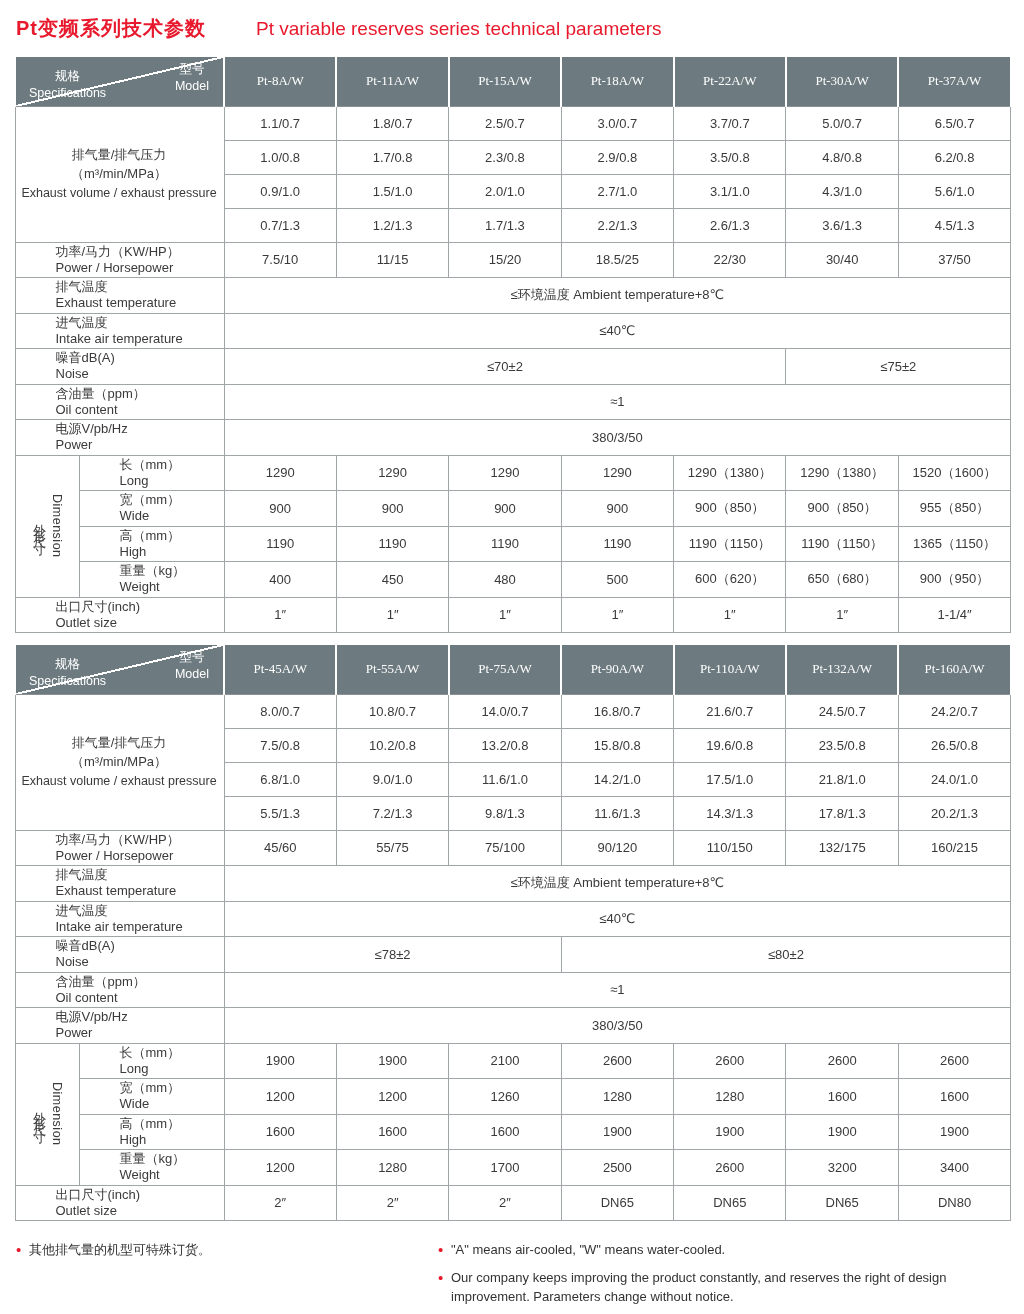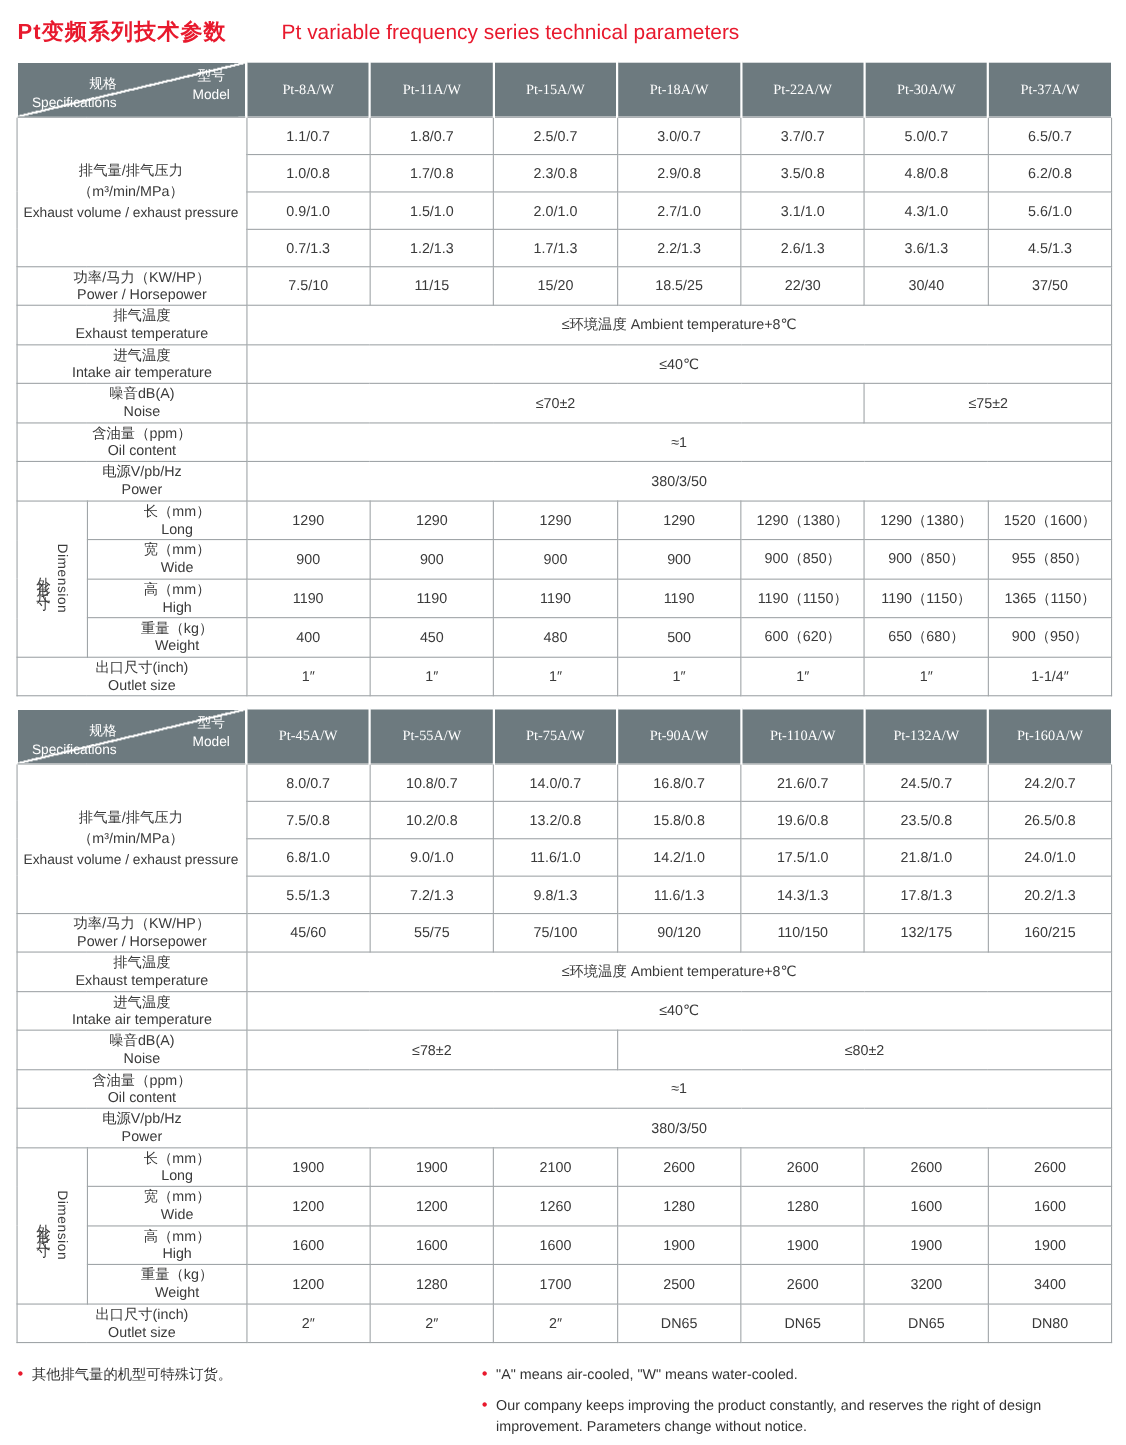--- a/index.html
+++ b/index.html
@@ -12,26 +12,26 @@
 
   table.spec-table{border-collapse:collapse;table-layout:fixed;width:996px;margin:0 0 10px 0;}
   table.spec-table td{border:1px solid #a0a5a8;}
 
   tr.head-row{height:50px;}
   th{font-weight:normal;}
   th.model{background:#6d7a7f;color:#fff;font-size:13px;border:2px solid #fff;border-bottom:1px solid #8a9194;text-align:center;font-family:Liberation Serif, serif;}
   th.corner{background:#6d7a7f;color:#fff;font-size:12.5px;border:2px solid #fff;border-bottom:1px solid #8a9194;position:relative;
     background-image:linear-gradient(to bottom right,rgba(255,255,255,0) calc(50% - 1px),#fff calc(50% - 1px),#fff calc(50% + 1px),rgba(255,255,255,0) calc(50% + 1px));}
   .c-model{position:absolute;top:4px;right:14px;text-align:center;line-height:1.35;}
-  .c-spec{position:absolute;bottom:4px;left:13px;text-align:right;line-height:1.35;}
+  .c-spec{position:absolute;bottom:4px;left:13px;text-align:center;line-height:1.35;}
   .c-model span,.c-spec span{display:block;}
 
   tbody tr{height:34px;}
   td.val{text-align:center;font-size:13px;color:#3a3a3a;background:#fff;}
-  td.label{font-size:13px;color:#3a3a3a;padding-left:20px;background:#fff;text-align:center;}
+  td.label{font-size:13px;color:#3a3a3a;padding-left:40px;background:#fff;}
   td.label .lz{line-height:1.25;}
   td.label .le{line-height:1.25;}
   td.label.multi{text-align:center;padding-left:0;}
   td.label.multi .lz{line-height:1.45;}
   td.label.multi .le{font-size:12.5px;margin-top:2px;}
   td.side{background:#fff;text-align:center;vertical-align:middle;}
   td.side .wrap{display:flex;flex-direction:row;justify-content:center;align-items:center;gap:2px;}
   .v-zh{writing-mode:vertical-rl;text-orientation:upright;font-size:13px;letter-spacing:6px;color:#3a3a3a;}
   .v-en{writing-mode:vertical-rl;font-size:12.5px;color:#3a3a3a;letter-spacing:0.5px;}
 
@@ -42,21 +42,21 @@
   .note{position:relative;padding-left:13px;font-size:13px;color:#333;line-height:1.5;margin-bottom:8px;}
   .note::before{content:"\2022";color:#e8192d;position:absolute;left:0;top:-1px;font-size:15px;}
 </style>
 </head>
 <body>
 
 <div class="page">
 
   <div class="titlebar">
     <span class="t-zh">Pt变频系列技术参数</span>
-    <span class="t-en">Pt variable frequency series technical parameters</span>
+    <span class="t-en">Pt variable reserves series technical parameters</span>
   </div>
 
   <div>
       <table class="spec-table">
         <colgroup>
           <col style="width:64px">
           <col style="width:145px">
           <col style="width:112.4px">
           <col style="width:112.4px">
           <col style="width:112.4px">

